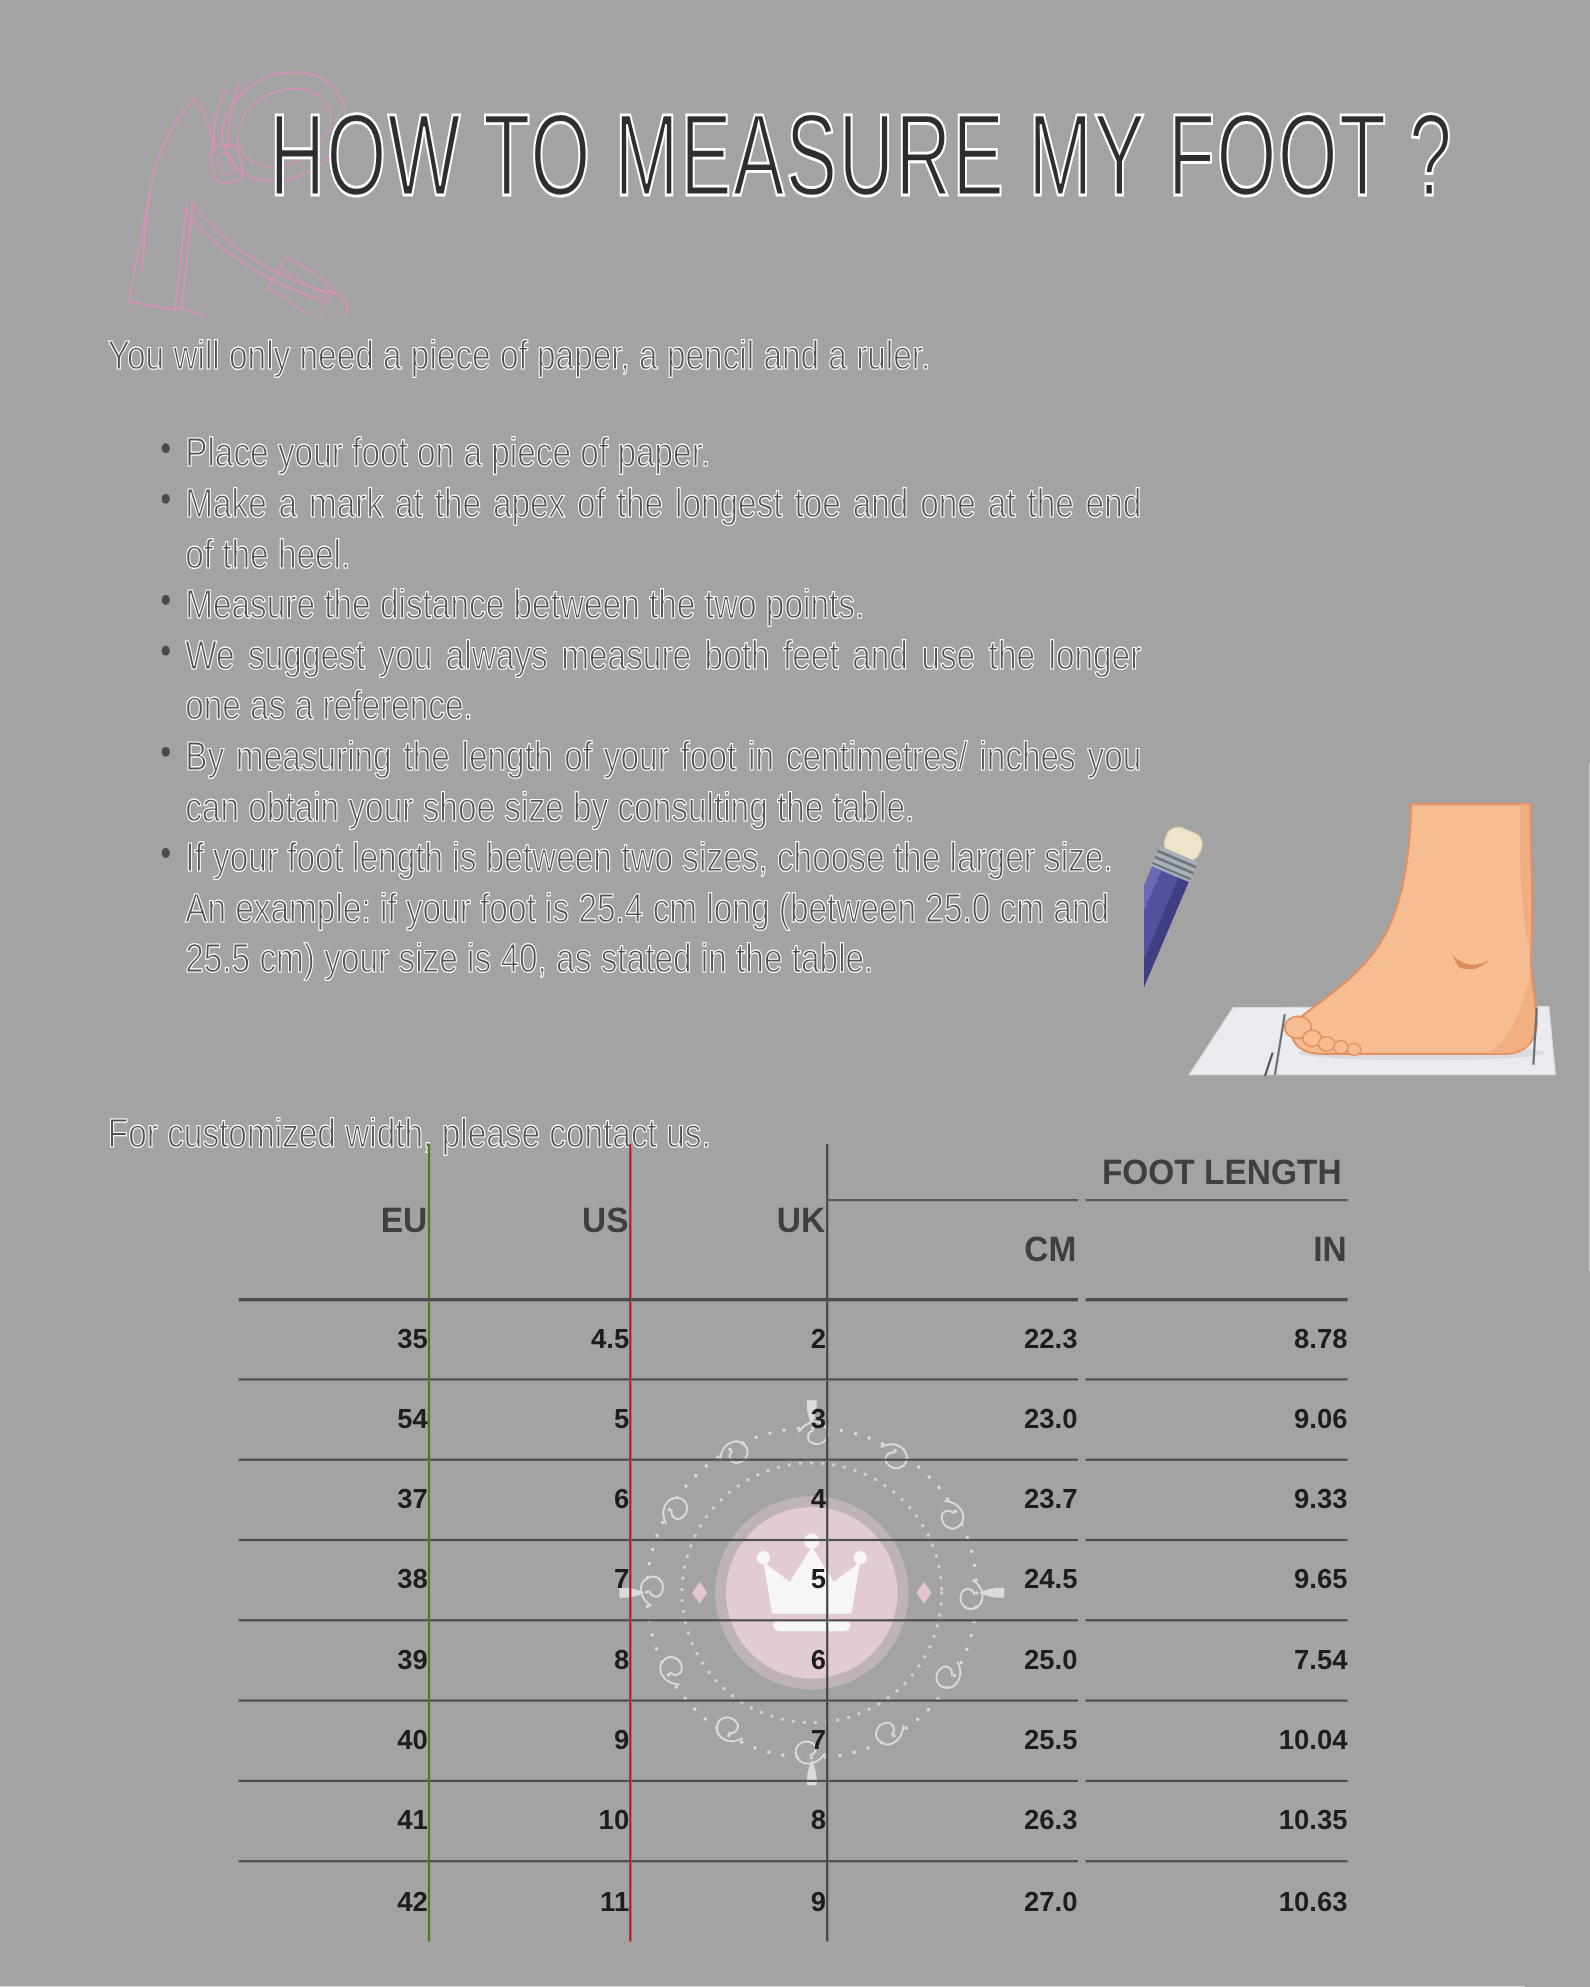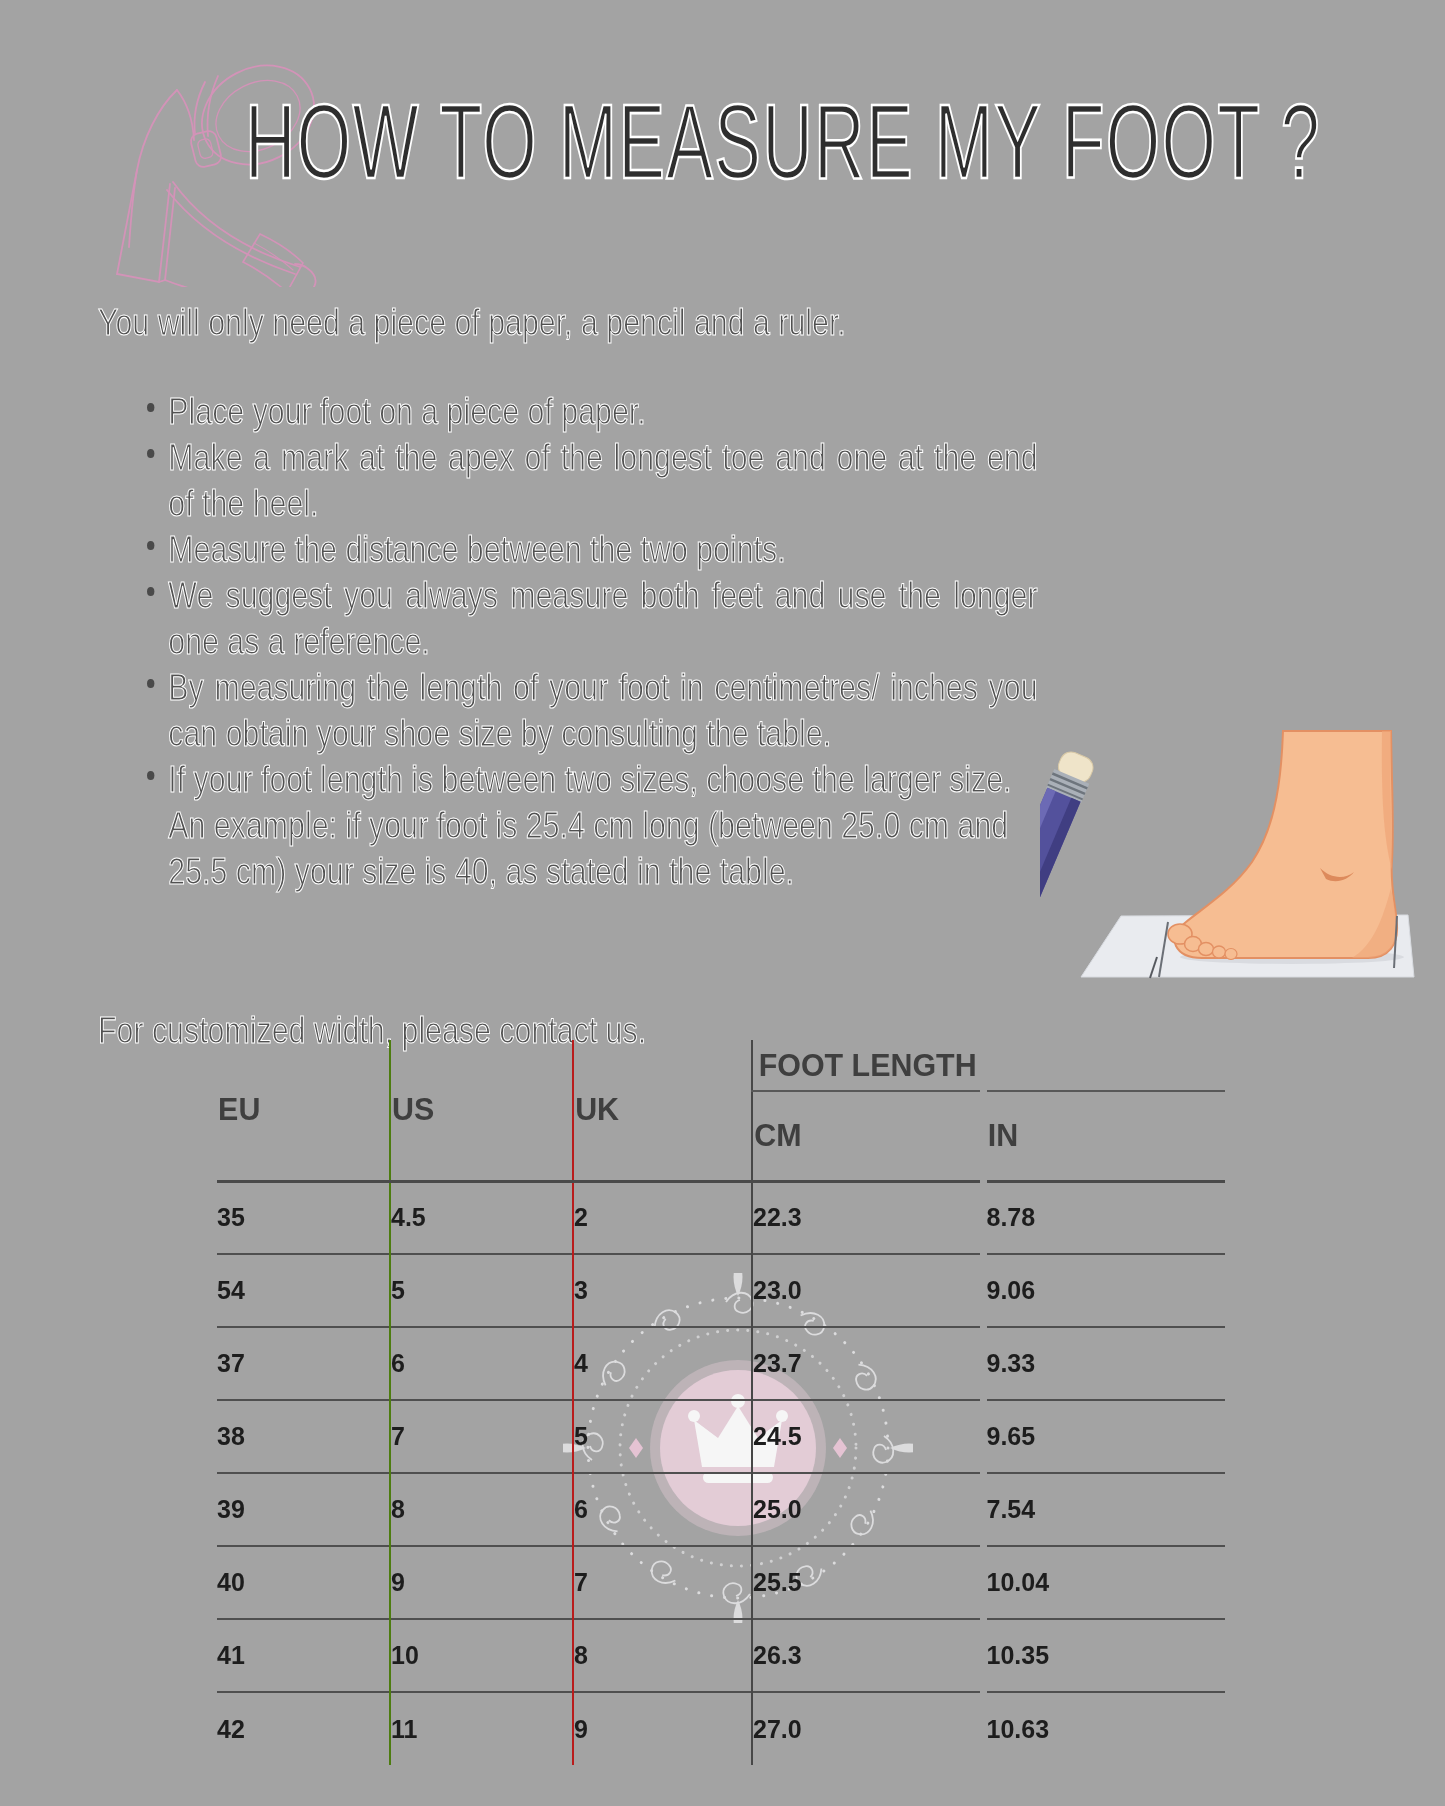--- a/index.html
+++ b/index.html
@@ -35,21 +35,21 @@
     border-radius:50%;background:#4a4a4a;
   }
   
   .table-zone{position:absolute;left:0;top:0;width:1445px;height:1806px;}
   .watermark{position:absolute;left:563px;top:1273px;z-index:0;}
   table.size-table{
     position:absolute;left:217px;top:1040px;width:1008px;z-index:1;
     border-collapse:collapse;table-layout:fixed;background:transparent;
   }
   table.size-table th, table.size-table td{
-    text-align:left;vertical-align:middle;padding:0;background:transparent;
+    text-align:right;vertical-align:middle;padding:0;background:transparent;
   }
   table.size-table th{font-size:32px;font-weight:bold;color:#3f3f3f;}
   table.size-table th .hx{display:inline-block;transform:scaleX(0.95);}
   table.size-table td{font-size:25px;font-weight:bold;color:#1d1d1d;}
   thead tr.r1{height:51px;}
   thead tr.r2{height:90px;}
   tbody tr{height:73px;}
   th.c-us, td:nth-child(2){border-left:2px solid #4d7c0f;}
   th.c-uk, td:nth-child(3){border-left:2px solid #b91c1c;}
   th.c-fl, th.c-cm, td:nth-child(4){border-left:2px solid #474747;}

